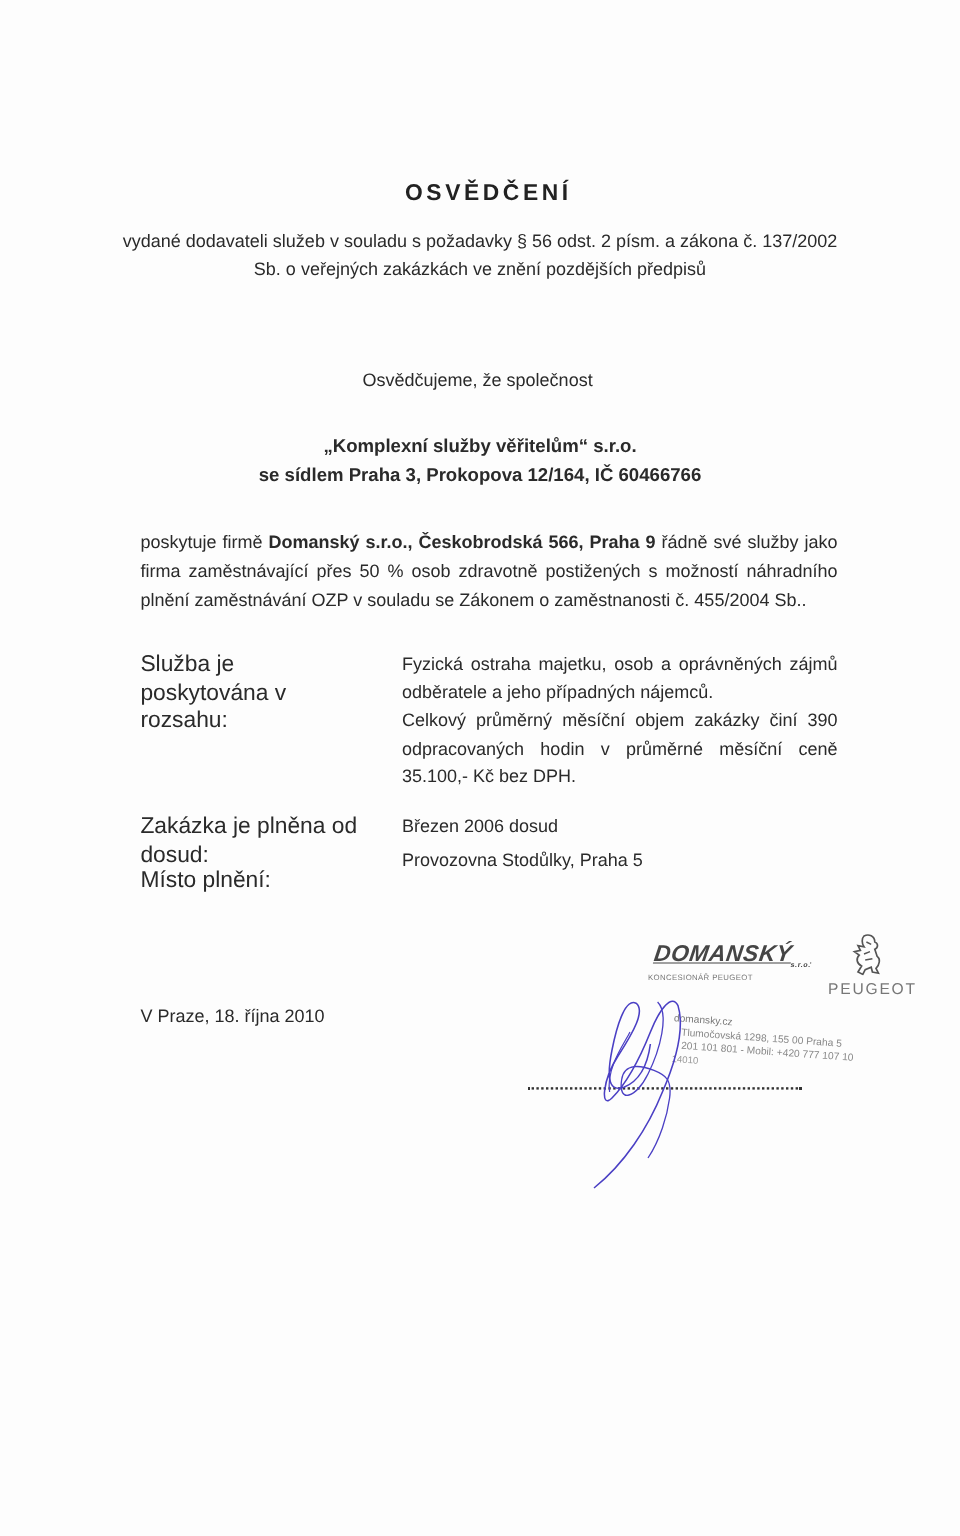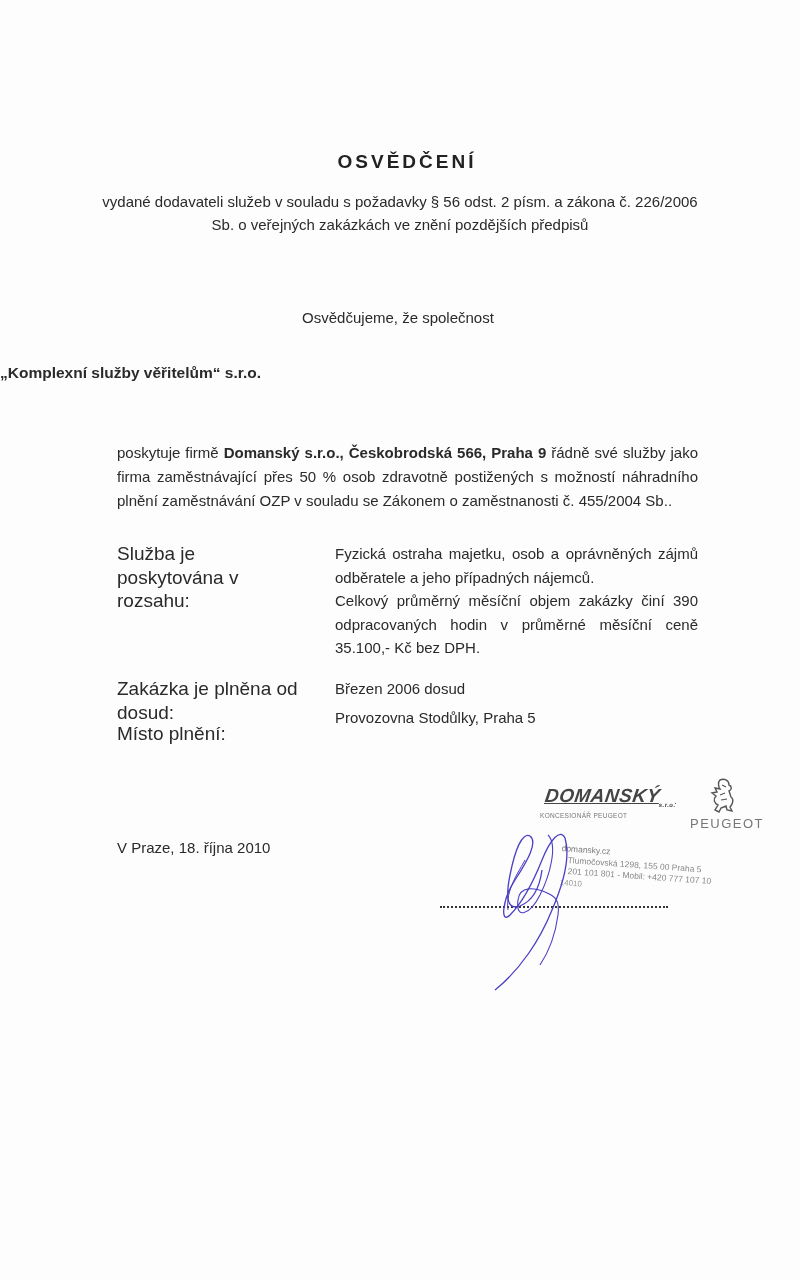--- a/index.html
+++ b/index.html
@@ -28,21 +28,21 @@
       line-height: 23px;
       font-size: 15px;
     }
     .certify {
       left: 0; width: 796px; top: 309px;
       text-align: center;
       font-size: 15px;
     }
     .company {
       left: 0; width: 800px; top: 361px;
-      text-align: left;
+      text-align: center;
       font-weight: bold;
       font-size: 15.5px;
       line-height: 24px;
     }
     .para {
       left: 117px; width: 581px; top: 441px;
       text-align: justify;
       line-height: 24px;
       font-size: 15px;
     }
@@ -73,28 +73,29 @@
     .signature { left: 480px; top: 830px; width: 140px; height: 165px; }
   </style>
 </head>
 <body>
 
 <div>
 
   <div class="abs title">OSVĚDČENÍ</div>
 
   <div class="abs subtitle">
-    <div>vydané dodavateli služeb v souladu s požadavky § 56 odst. 2 písm. a zákona č. 226/2006</div>
+    <div>vydané dodavateli služeb v souladu s požadavky § 56 odst. 2 písm. a zákona č. 137/2002</div>
     <div>Sb. o veřejných zakázkách ve znění pozdějších předpisů</div>
   </div>
 
   <div class="abs certify">Osvědčujeme, že společnost</div>
 
   <div class="abs company">
     <div>„Komplexní služby věřitelům“ s.r.o.</div>
+    <div>se sídlem Praha 3, Prokopova 12/164, IČ 60466766</div>
   </div>
 
   <div class="abs para"><span>poskytuje firmě </span><b>Domanský s.r.o., Českobrodská 566, Praha 9</b><span> řádně své služby jako firma zaměstnávající přes 50 % osob zdravotně postižených s možností náhradního plnění zaměstnávání OZP v souladu se Zákonem o zaměstnanosti č. 455/2004 Sb..</span></div>
 
   <div class="abs row-label" style="top:542px; width:180px;">Služba je poskytována v rozsahu:</div>
   <div class="abs row-value" style="top:542px;">
     <div>Fyzická ostraha majetku, osob a oprávněných zájmů odběratele a jeho případných nájemců.</div>
     <div>Celkový průměrný měsíční objem zakázky činí 390 odpracovaných hodin v průměrné měsíční ceně 35.100,- Kč bez DPH.</div>
   </div>
 

